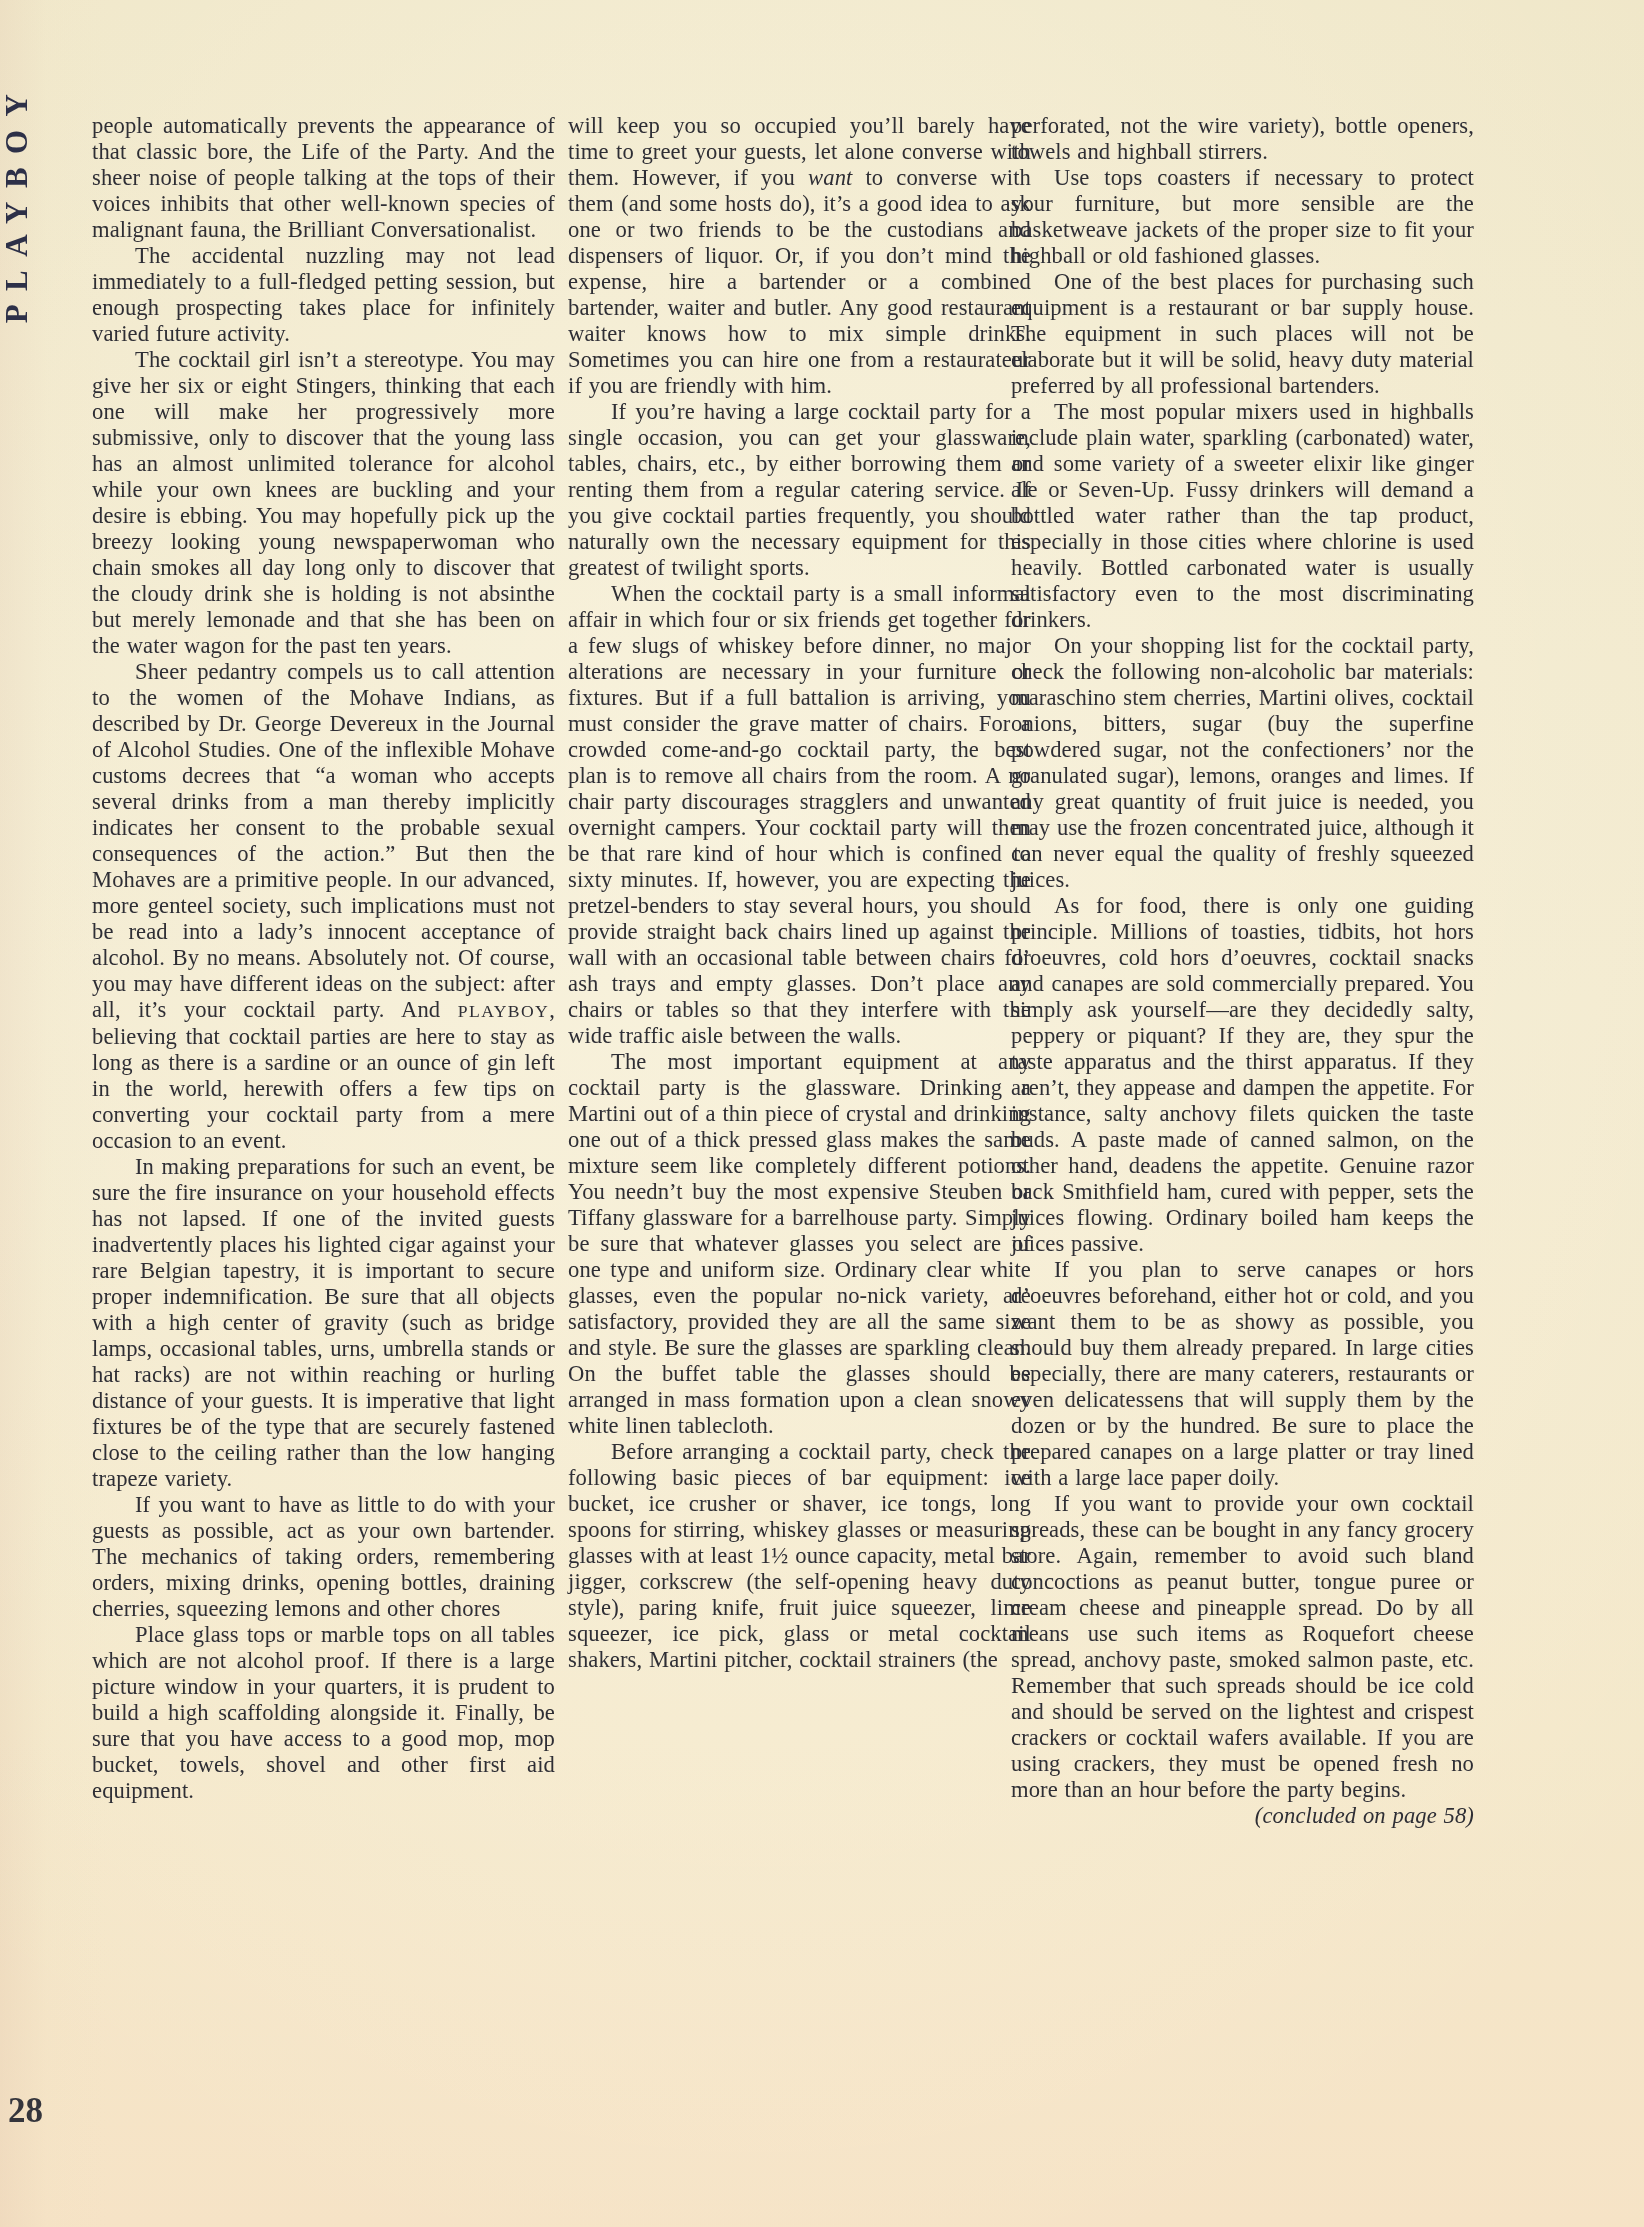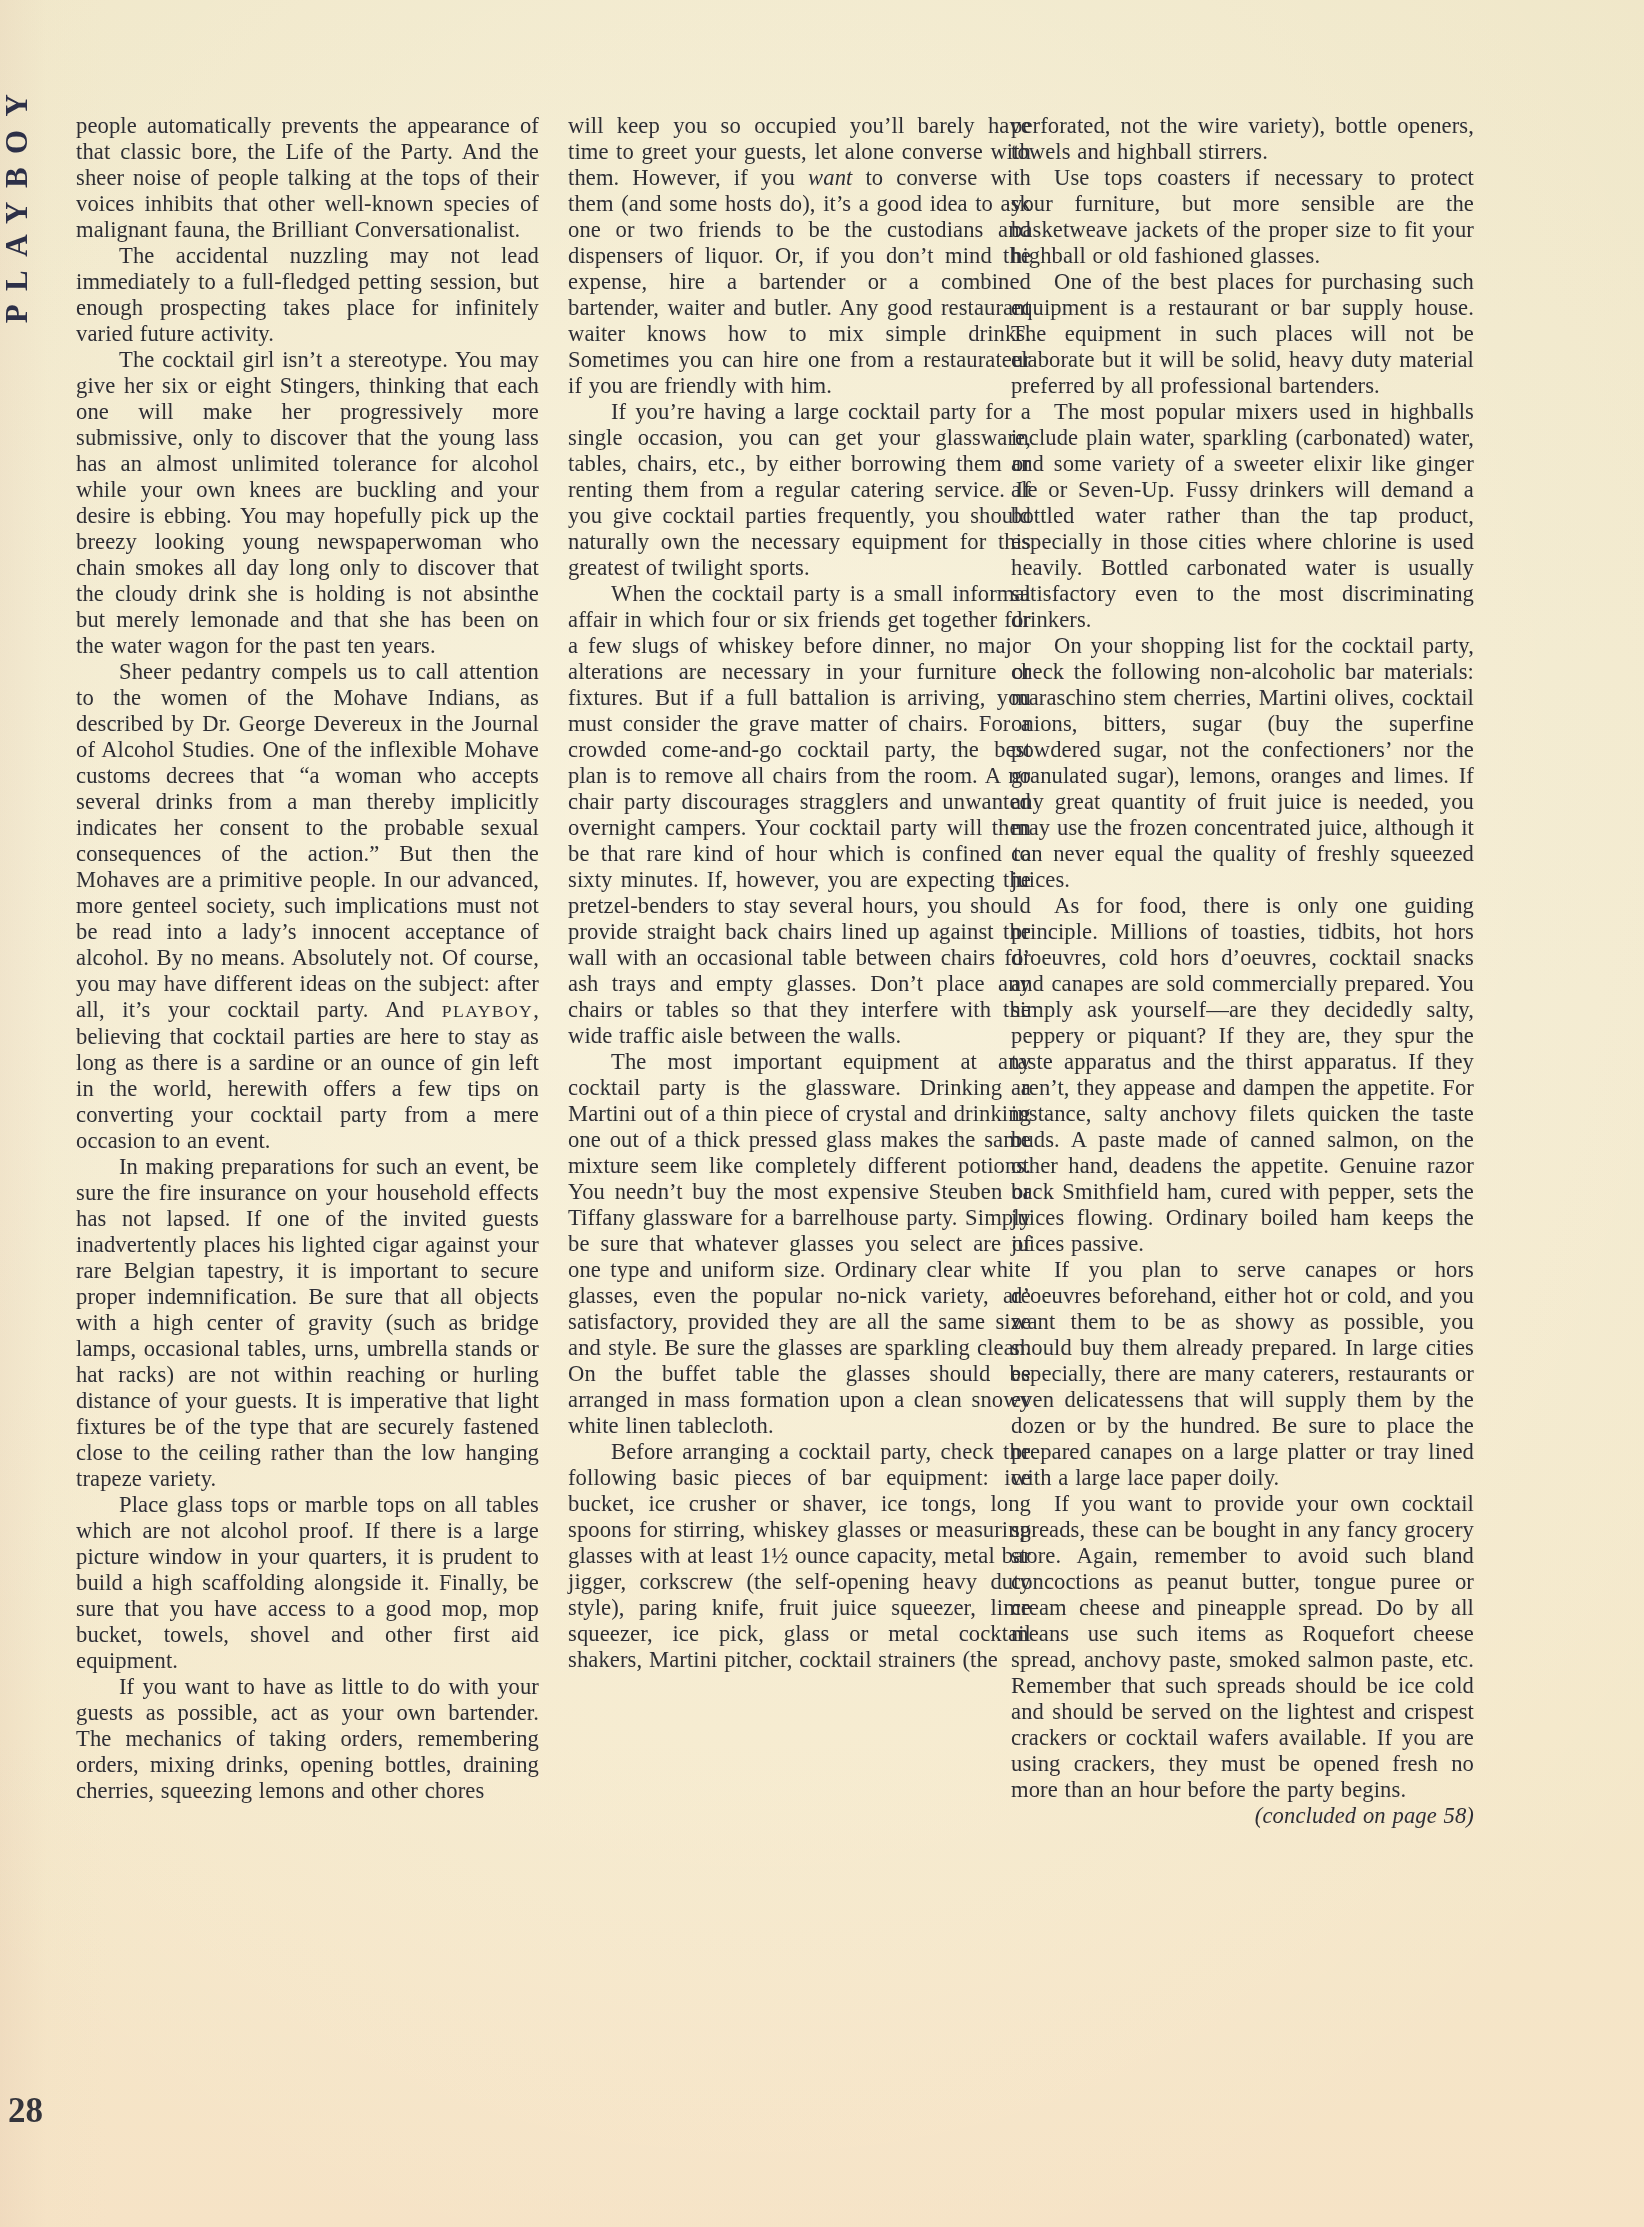--- a/index.html
+++ b/index.html
@@ -27,21 +27,21 @@
   .col{
     position:absolute;top:113px;width:463px;
     font-family:"Liberation Serif",serif;
     font-size:22.6px;line-height:26px;
     color:#2e2e35;
     text-align:justify;
     letter-spacing:0.1px;
     word-spacing:1px;
     hyphens:auto;-webkit-hyphens:auto;
   }
-  #col1{left:76px;}
+  #col1{left:92px;}
   #col2{left:568px;}
   #col3{left:1011px;}
   .col p{margin:0;padding:0;}
   .col p.ind{text-indent:43px;}
   .it{font-style:italic;}
   .sc{font-size:0.78em;letter-spacing:0.08em;}
   p.concluded{text-align:right;font-style:italic;}
 </style>
 </head>
 <body>
@@ -49,22 +49,22 @@
 <div class="page">
   <div class="logotype">PLAYBOY</div>
   <div class="folio">28</div>
   <main>
     <div class="col" id="col1">
         <p class="noind">people automatically prevents the appearance of that classic bore, the Life of the Party. And the sheer noise of people talking at the tops of their voices inhibits that other well-known species of malignant fauna, the Brilliant Conversationalist.</p>
         <p class="ind">The accidental nuzzling may not lead immediately to a full-fledged petting session, but enough prospecting takes place for infinitely varied future activity.</p>
         <p class="ind">The cocktail girl isn’t a stereotype. You may give her six or eight Stingers, thinking that each one will make her progressively more submissive, only to discover that the young lass has an almost unlimited tolerance for alcohol while your own knees are buckling and your desire is ebbing. You may hopefully pick up the breezy looking young newspaperwoman who chain smokes all day long only to discover that the cloudy drink she is holding is not absinthe but merely lemonade and that she has been on the water wagon for the past ten years.</p>
         <p class="ind">Sheer pedantry compels us to call attention to the women of the Mohave Indians, as described by Dr. George Devereux in the Journal of Alcohol Studies. One of the inflexible Mohave customs decrees that “a woman who accepts several drinks from a man thereby implicitly indicates her consent to the probable sexual consequences of the action.” But then the Mohaves are a primitive people. In our advanced, more genteel society, such implications must not be read into a lady’s innocent acceptance of alcohol. By no means. Absolutely not. Of course, you may have different ideas on the subject: after all, it’s your cocktail party. And <span class="sc">PLAYBOY</span>, believing that cocktail parties are here to stay as long as there is a sardine or an ounce of gin left in the world, herewith offers a few tips on converting your cocktail party from a mere occasion to an event.</p>
         <p class="ind">In making preparations for such an event, be sure the fire insurance on your household effects has not lapsed. If one of the invited guests inadvertently places his lighted cigar against your rare Belgian tapestry, it is important to secure proper indemnification. Be sure that all objects with a high center of gravity (such as bridge lamps, occasional tables, urns, umbrella stands or hat racks) are not within reaching or hurling distance of your guests. It is imperative that light fixtures be of the type that are securely fastened close to the ceiling rather than the low hanging trapeze variety.</p>
+        <p class="ind">If you want to have as little to do with your guests as possible, act as your own bartender. The mechanics of taking orders, remembering orders, mixing drinks, opening bottles, draining cherries, squeezing lemons and other chores</p>
         <p class="ind">Place glass tops or marble tops on all tables which are not alcohol proof. If there is a large picture window in your quarters, it is prudent to build a high scaffolding alongside it. Finally, be sure that you have access to a good mop, mop bucket, towels, shovel and other first aid equipment.</p>
-        <p class="ind">If you want to have as little to do with your guests as possible, act as your own bartender. The mechanics of taking orders, remembering orders, mixing drinks, opening bottles, draining cherries, squeezing lemons and other chores</p>
       </div>
     <div class="col" id="col2">
         <p class="noind">will keep you so occupied you’ll barely have time to greet your guests, let alone converse with them. However, if you <span class="it">want</span> to converse with them (and some hosts do), it’s a good idea to ask one or two friends to be the custodians and dispensers of liquor. Or, if you don’t mind the expense, hire a bartender or a combined bartender, waiter and butler. Any good restaurant waiter knows how to mix simple drinks. Sometimes you can hire one from a restaurateur if you are friendly with him.</p>
         <p class="ind">If you’re having a large cocktail party for a single occasion, you can get your glassware, tables, chairs, etc., by either borrowing them or renting them from a regular catering service. If you give cocktail parties frequently, you should naturally own the necessary equipment for this greatest of twilight sports.</p>
         <p class="ind">When the cocktail party is a small informal affair in which four or six friends get together for a few slugs of whiskey before dinner, no major alterations are necessary in your furniture or fixtures. But if a full battalion is arriving, you must consider the grave matter of chairs. For a crowded come-and-go cocktail party, the best plan is to remove all chairs from the room. A no chair party discourages stragglers and unwanted overnight campers. Your cocktail party will then be that rare kind of hour which is confined to sixty minutes. If, however, you are expecting the pretzel-benders to stay several hours, you should provide straight back chairs lined up against the wall with an occasional table between chairs for ash trays and empty glasses. Don’t place any chairs or tables so that they interfere with the wide traffic aisle between the walls.</p>
         <p class="ind">The most important equipment at any cocktail party is the glassware. Drinking a Martini out of a thin piece of crystal and drinking one out of a thick pressed glass makes the same mixture seem like completely different potions. You needn’t buy the most expensive Steuben or Tiffany glassware for a barrelhouse party. Simply be sure that whatever glasses you select are of one type and uniform size. Ordinary clear white glasses, even the popular no-nick variety, are satisfactory, provided they are all the same size and style. Be sure the glasses are sparkling clean. On the buffet table the glasses should be arranged in mass formation upon a clean snowy white linen tablecloth.</p>
         <p class="ind">Before arranging a cocktail party, check the following basic pieces of bar equipment: ice bucket, ice crusher or shaver, ice tongs, long spoons for stirring, whiskey glasses or measuring glasses with at least 1½ ounce capacity, metal bar jigger, corkscrew (the self-opening heavy duty style), paring knife, fruit juice squeezer, lime squeezer, ice pick, glass or metal cocktail shakers, Martini pitcher, cocktail strainers (the</p>
       </div>
     <div class="col" id="col3">
         <p class="noind">perforated, not the wire variety), bottle openers, towels and highball stirrers.</p>

